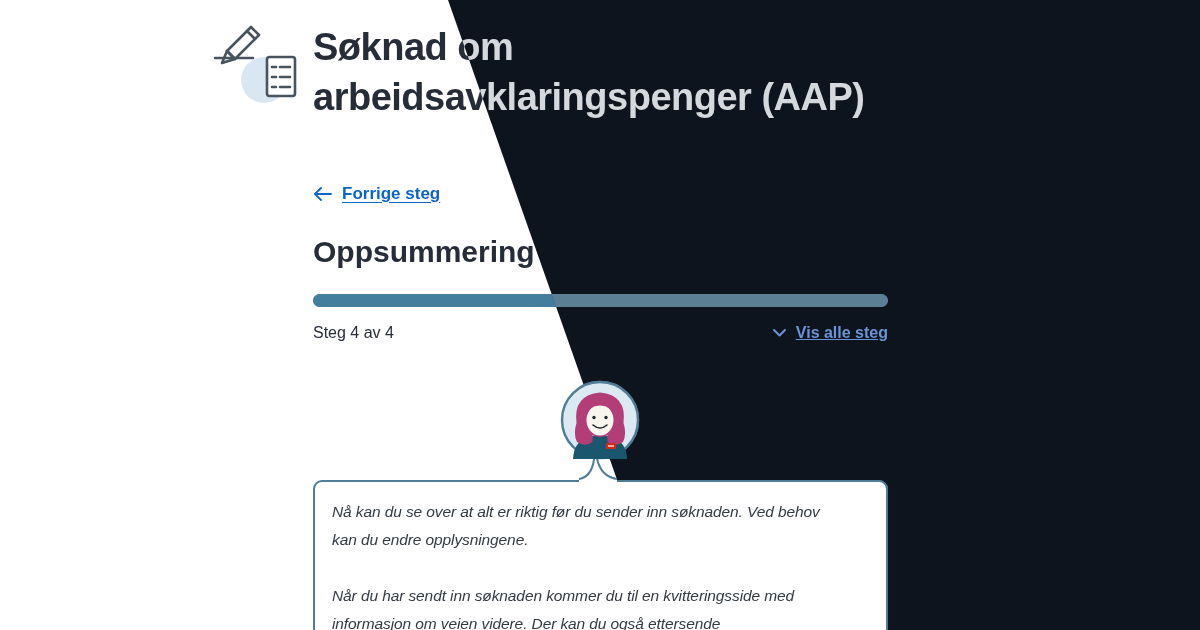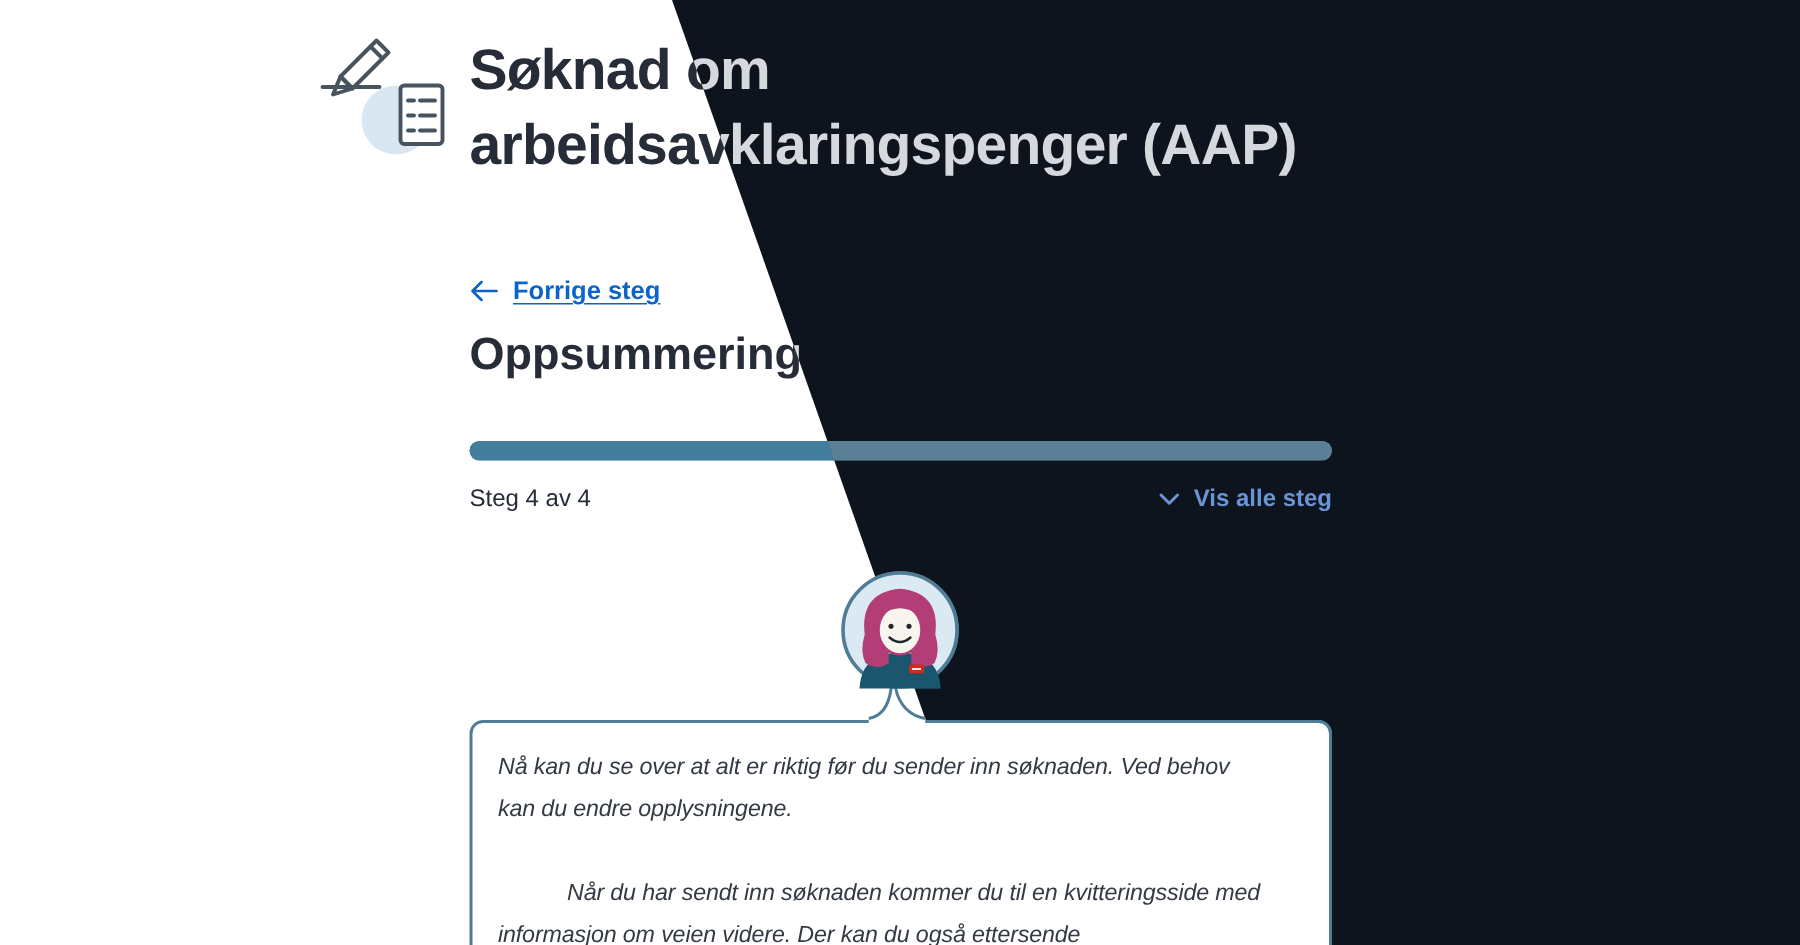--- a/index.html
+++ b/index.html
@@ -41,50 +41,50 @@
     color:var(--title);white-space:nowrap;
   }
   
   .back-link{
     position:absolute;left:313px;top:184px;display:flex;align-items:center;gap:9px;
     color:var(--link);font-size:17px;font-weight:600;cursor:pointer;
   }
   .back-link .lbl{text-decoration:underline;text-underline-offset:3px;}
   
   .step-heading{
-    position:absolute;left:313px;top:220px;
+    position:absolute;left:313px;top:235px;
     font-size:30px;font-weight:700;color:var(--title);text-align:center;
   }
   .progress{
     position:absolute;left:313px;top:294px;width:575px;height:13px;
     border-radius:7px;background:var(--bar);overflow:hidden;
   }
   .progress-fill{height:100%;background:var(--bar);border-radius:7px;}
   .step-row{
     position:absolute;left:313px;top:323px;width:575px;
     display:flex;justify-content:space-between;align-items:center;
     font-size:16px;line-height:20px;
   }
   .step-label{color:var(--title);}
   .show-all{
     display:flex;align-items:center;gap:9px;color:var(--link);
-    font-weight:600;cursor:pointer;
+    font-weight:600;cursor:pointer;text-decoration:underline;
   }
   
   .avatar{position:absolute;left:560px;top:380px;width:80px;height:80px;z-index:3;}
   .bubble{
     position:absolute;left:313px;top:480px;width:575px;height:168px;
     background:var(--bubble-bg);border:2px solid var(--border);border-radius:9px;
     box-sizing:border-box;padding:16px 17px 0 17px;z-index:1;
   }
   .bubble-line{
     font-size:15.5px;line-height:28px;letter-spacing:-0.1px;
     color:var(--text);white-space:nowrap;font-style:italic;
   }
-  .para2{margin-top:28px;margin-left:46px;}
+  .para2{margin-top:28px;}
   .bubble-tail{position:absolute;left:579px;top:455px;width:38px;height:29px;z-index:2;}
 </style>
 </head>
 <body>
 
 <div class="layer">
 
   <svg class="app-icon" viewBox="0 0 90 84" aria-hidden="true">
     <circle cx="54" cy="60" r="23" fill="#d9e7f3"></circle>
 

